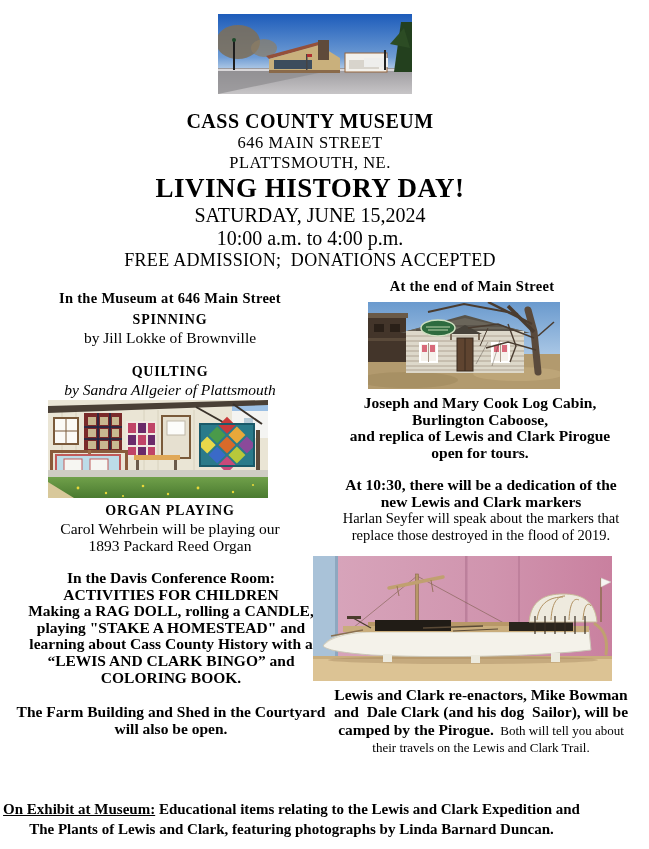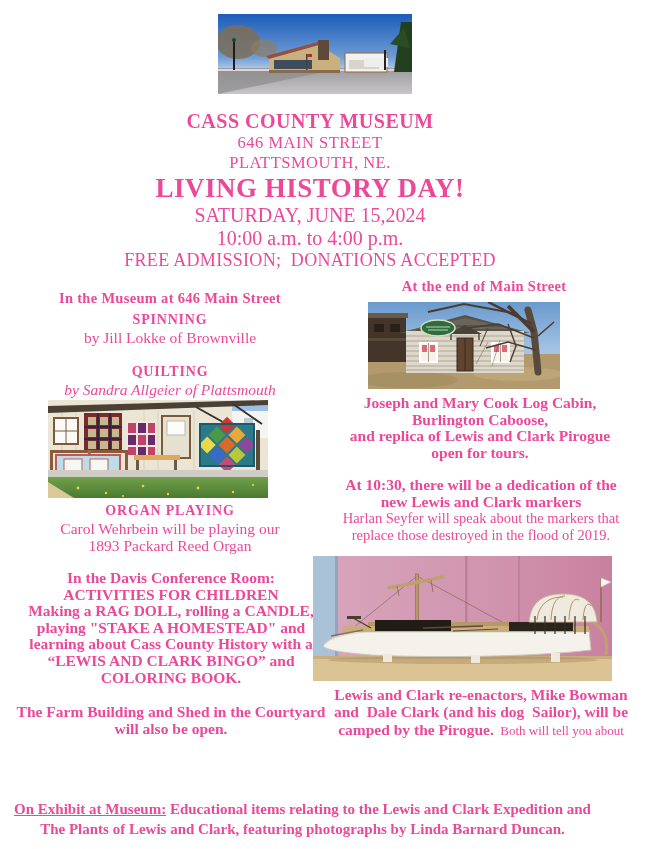--- a/index.html
+++ b/index.html
@@ -1,18 +1,18 @@
 <!DOCTYPE html>
 <html><head>
 <meta charset="utf-8">
 <style>
   html,body{margin:0;padding:0;background:#fff;}
   .page{
     position:relative;width:649px;height:849px;background:#ffffff;
-    font-family:"Liberation Serif","DejaVu Serif",serif;color:#ec4899;
+    font-family:"Liberation Serif","DejaVu Serif",serif;color:#000000;
     overflow:hidden;
   }
   .abs{position:absolute;}
   .ctr{text-align:center;}
   .prewrap{white-space:pre-wrap;}
   .ul{text-decoration:underline;}
   
   .hdr{left:0;top:109px;width:620px;}
   .hdr .name{font-size:20px;font-weight:bold;line-height:24px;letter-spacing:0.5px;}
   .hdr .addr{font-size:16.5px;line-height:20px;letter-spacing:0.5px;}
@@ -219,21 +219,21 @@
     <div class="bold15">learning about Cass County History with a</div>
     <div class="bold15">“LEWIS AND CLARK BINGO” and</div>
     <div class="bold15">COLORING BOOK.</div>
   </div>
 
   <div class="abs ctr" style="left:8px;top:704px;width:326px;">
     <div class="bold15">The Farm Building and Shed in the Courtyard</div>
     <div class="bold15">will also be open.</div>
   </div>
 
-  <div class="abs ctr colhead" style="left:334px;top:278px;width:300px;">At the end of Main Street</div>
+  <div class="abs ctr colhead" style="left:322px;top:278px;width:300px;">At the end of Main Street</div>
 
   <div class="abs photo" style="left:368px;top:302px;width:192px;height:87px;">
     <svg width="192" height="87" viewBox="0 0 192 87">
       <defs>
         <linearGradient id="sky2" x1="0" y1="0" x2="0" y2="1">
           <stop offset="0" stop-color="#6a9ace"></stop>
             <stop offset="1" stop-color="#b2cde8"></stop>
         </linearGradient>
       </defs>
       <rect width="192" height="60" fill="url(#sky2)"></rect>
@@ -379,20 +379,21 @@
       <rect x="70" y="98" width="9" height="8" fill="#eceade"></rect>
       <rect x="158" y="99" width="9" height="8" fill="#eceade"></rect>
       <rect x="238" y="97" width="9" height="9" fill="#eceade"></rect>
     </svg>
   </div>
 
   <div class="abs ctr" style="left:322px;top:686px;width:318px;">
     <div class="caption-bold">Lewis and Clark re-enactors, Mike Bowman</div>
     <div class="caption-bold prewrap">and  Dale Clark (and his dog  Sailor), will be</div>
     <div class="caption-bold prewrap"><span>camped by the Pirogue.</span><span class="caption-reg">  Both will tell you about</span></div>
-  </div>
-
-  <div class="abs ctr footer" style="left:11px;top:800px;width:583px;">
+    <div class="caption-reg" style="line-height:17.3px;">their travels on the Lewis and Clark Trail.</div>
+  </div>
+
+  <div class="abs ctr footer" style="left:0;top:800px;width:583px;">
     <div class="prewrap"><span class="ul">On Exhibit at Museum:</span><span> Educational items relating to the Lewis and Clark Expedition and</span></div>
     <div>The Plants of Lewis and Clark, featuring photographs by Linda Barnard Duncan.</div>
   </div>
 
 </div>
 
 </body></html>

